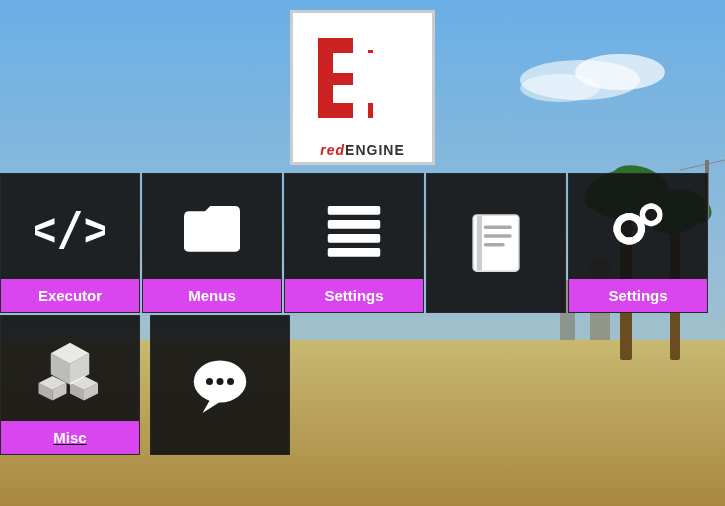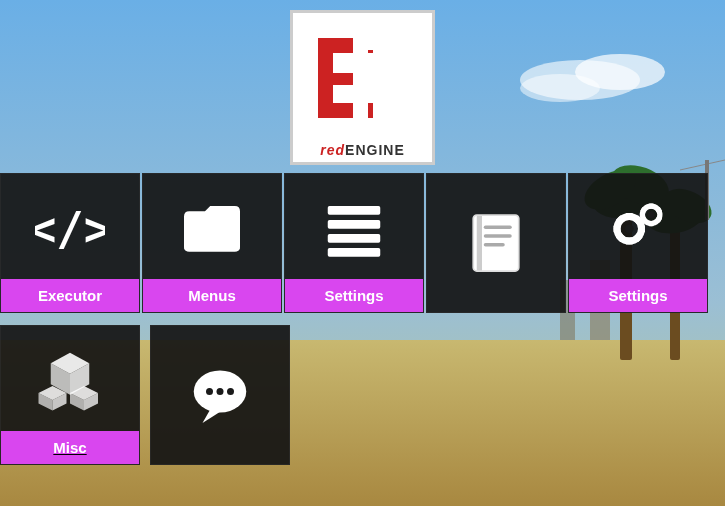--- a/index.html
+++ b/index.html
@@ -131,21 +131,21 @@
       width: 70px;
       height: 70px;
       fill: white;
     }
 
     
     .menu-grid-row2 {
       display: flex;
       flex-direction: row;
       gap: 10px;
-      margin-top: 10px;
+      margin-top: 0;
       text-decoration: underline;
     }
   </style>
 </head>
 <body>
 
 <div class="background">
   <svg class="bg-scene" viewBox="0 0 725 506" xmlns="http://www.w3.org/2000/svg">
 
     <defs>

